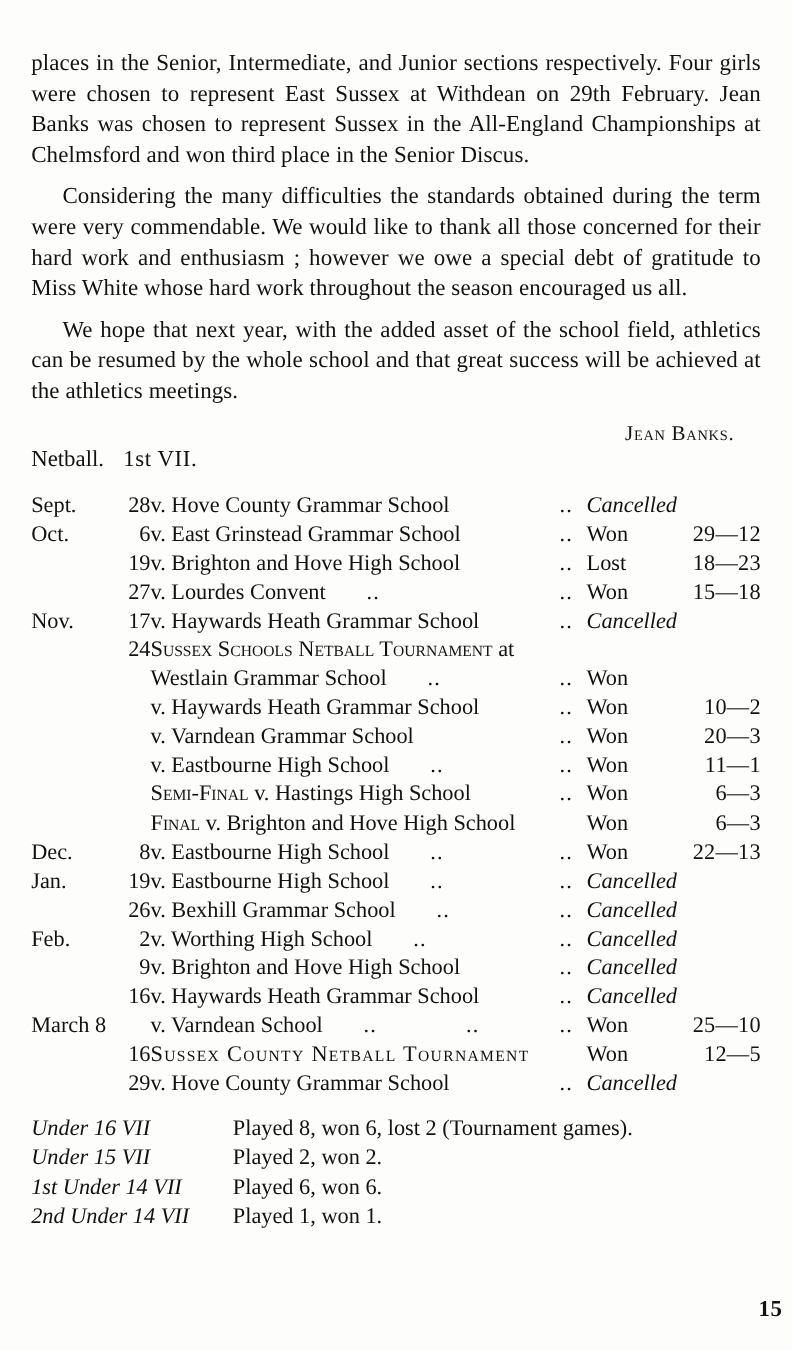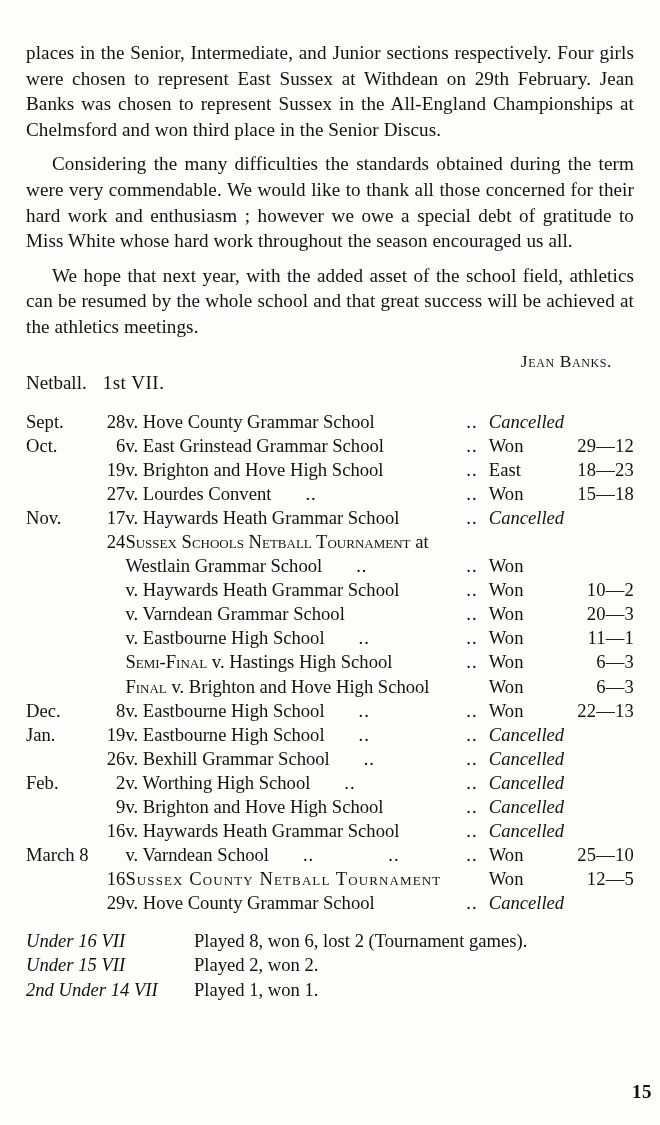--- a/index.html
+++ b/index.html
@@ -168,21 +168,21 @@
             <td class="fixture tourn-cell"><span>v. East Grinstead Grammar School</span></td>
             <td class="dots">..</td>
             <td class="result">Won</td>
             <td class="score">29—12</td>
           </tr>
           <tr>
             <td class="month"></td>
             <td class="day">19</td>
             <td class="fixture tourn-cell"><span>v. Brighton and Hove High School</span></td>
             <td class="dots">..</td>
-            <td class="result">East</td>
+            <td class="result">Lost</td>
             <td class="score">18—23</td>
           </tr>
           <tr>
             <td class="month"></td>
             <td class="day">27</td>
             <td class="fixture tourn-cell"><span>v. Lourdes Convent</span><span class="fill fill-a">..</span></td>
             <td class="dots">..</td>
             <td class="result">Won</td>
             <td class="score">15—18</td>
           </tr>
@@ -328,20 +328,24 @@
       <tbody id="summary-body">
           <tr>
             <td class="team">Under 16 VII</td>
             <td class="record">Played 8, won 6, lost 2 (Tournament games).</td>
           </tr>
           <tr>
             <td class="team">Under 15 VII</td>
             <td class="record">Played 2, won 2.</td>
           </tr>
           <tr>
+            <td class="team">1st Under 14 VII</td>
+            <td class="record">Played 6, won 6.</td>
+          </tr>
+          <tr>
             <td class="team">2nd Under 14 VII</td>
             <td class="record">Played 1, won 1.</td>
           </tr>
         </tbody>
     </table>
 
   </div>
 
   <div class="page-number">15</div>
 </div>

